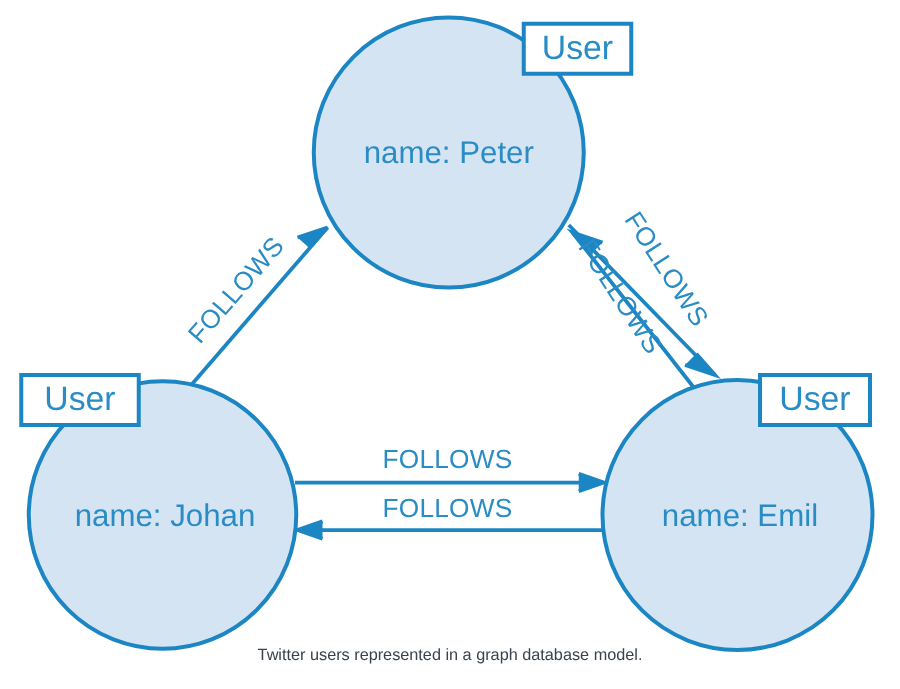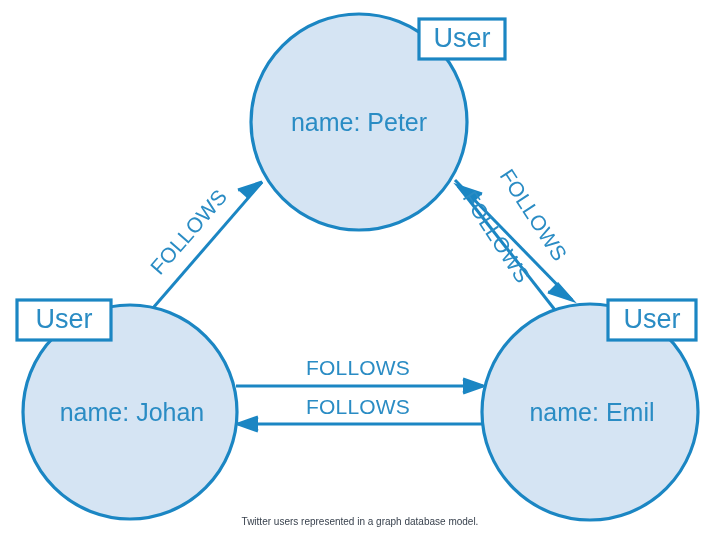--- a/index.html
+++ b/index.html
@@ -75,21 +75,21 @@
     dominant-baseline: middle;
     letter-spacing: 0.2px;
   }
   .caption {
     position: absolute;
     left: 0;
     top: 516px;
     width: 720px;
     text-align: center;
     font-family: "Liberation Sans", sans-serif;
-    font-size: 10px;
+    font-size: 13px;
     color: #39424e;
   }
 </style>
 </head>
 <body>
 
 <div id="figure">
 
   <svg id="graph-svg" viewBox="0 0 720 551">
 

